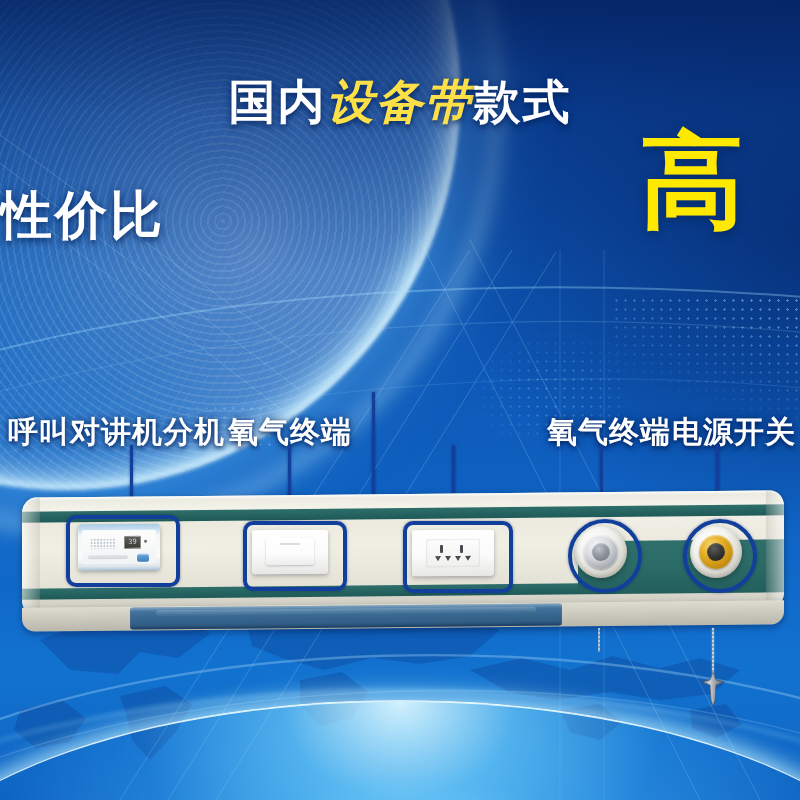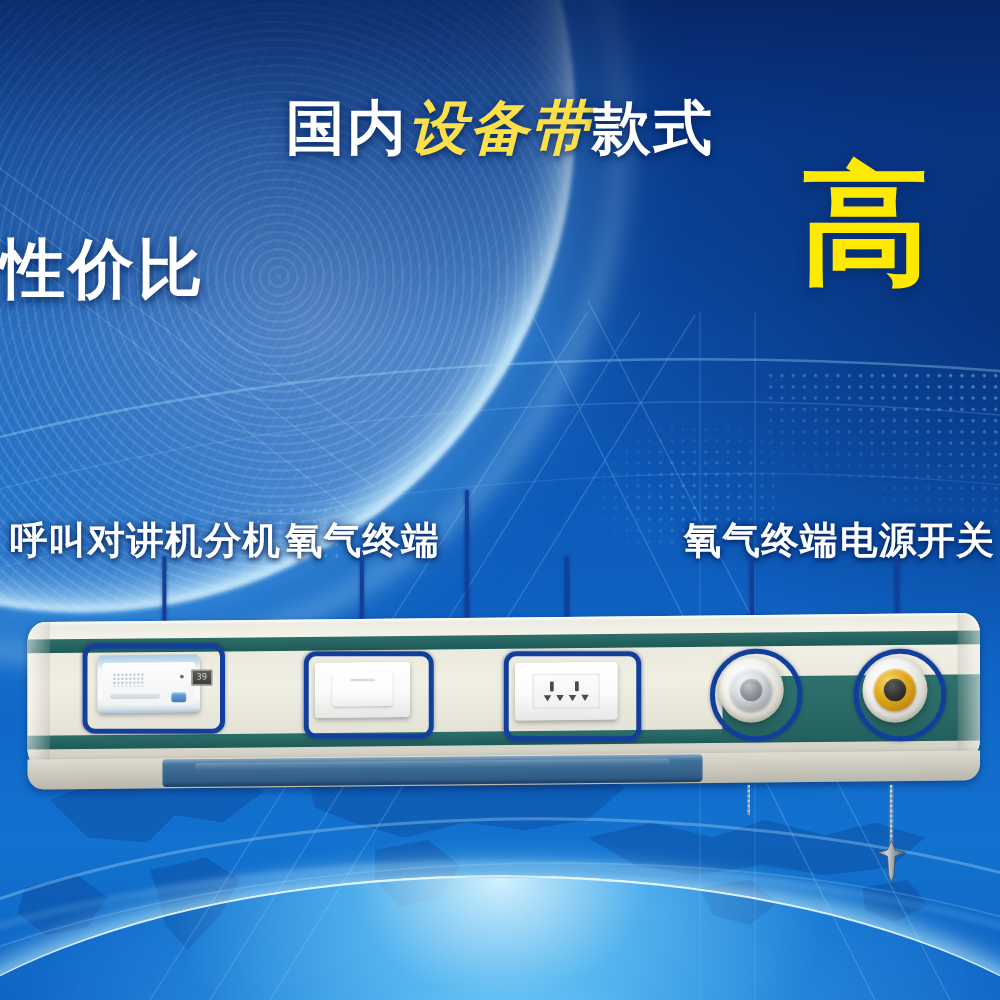--- a/index.html
+++ b/index.html
@@ -135,21 +135,21 @@
   
   .intercom-body{position:absolute;left:78px;top:524px;width:82px;height:46px;border-radius:4px;
      background:linear-gradient(180deg,#a9cbe6 0%,#cfe3f1 14%,#f4f6f7 24%,#fbfbfa 72%,#dfe6ea 92%,#a9c6de 100%);
      box-shadow:0 2px 4px rgba(40,50,60,.38);transform:skewY(-0.55deg);}
   .ic-face{position:absolute;left:4px;top:6px;width:74px;height:34px;border-radius:2px;
      background:linear-gradient(180deg,#fdfdfc,#f1f3f4);}
   .ic-grille{position:absolute;left:8px;top:8px;width:26px;height:11px;opacity:.55;
      background-image:radial-gradient(circle, #7f93a6 .8px, transparent 1.1px);background-size:3.2px 3.2px;}
   .ic-display{position:absolute;left:42px;top:6px;width:15px;height:11px;border-radius:1px;
      background:linear-gradient(180deg,#5c5c58,#3b3b38);border:1px solid #8d8d86;
-     color:#d9dad2;font-size:7px;line-height:11px;text-align:center;font-family:"DejaVu Sans Mono",monospace;margin-left:29px;}
+     color:#d9dad2;font-size:7px;line-height:11px;text-align:center;font-family:"DejaVu Sans Mono",monospace;}
   .ic-led{position:absolute;left:62px;top:10px;width:3px;height:3px;border-radius:50%;background:#6c6c66;}
   .ic-slot{position:absolute;left:6px;top:25px;width:40px;height:4px;border-radius:2px;
      background:linear-gradient(180deg,#e2e6e9,#cfd6da);}
   .ic-btn{position:absolute;left:55px;top:24px;width:12px;height:8px;border-radius:2px;
      background:linear-gradient(180deg,#6ea8de,#3f7cbb);box-shadow:inset 0 1px 1px rgba(255,255,255,.5);}
 
   
   .switch-plate{position:absolute;left:252px;top:530px;width:76px;height:44px;border-radius:3px;
      background:linear-gradient(180deg,#ffffff 0%,#fafafa 55%,#e6e6e4 100%);
      box-shadow:0 2px 4px rgba(40,50,60,.35);transform:skewY(-0.55deg);}

